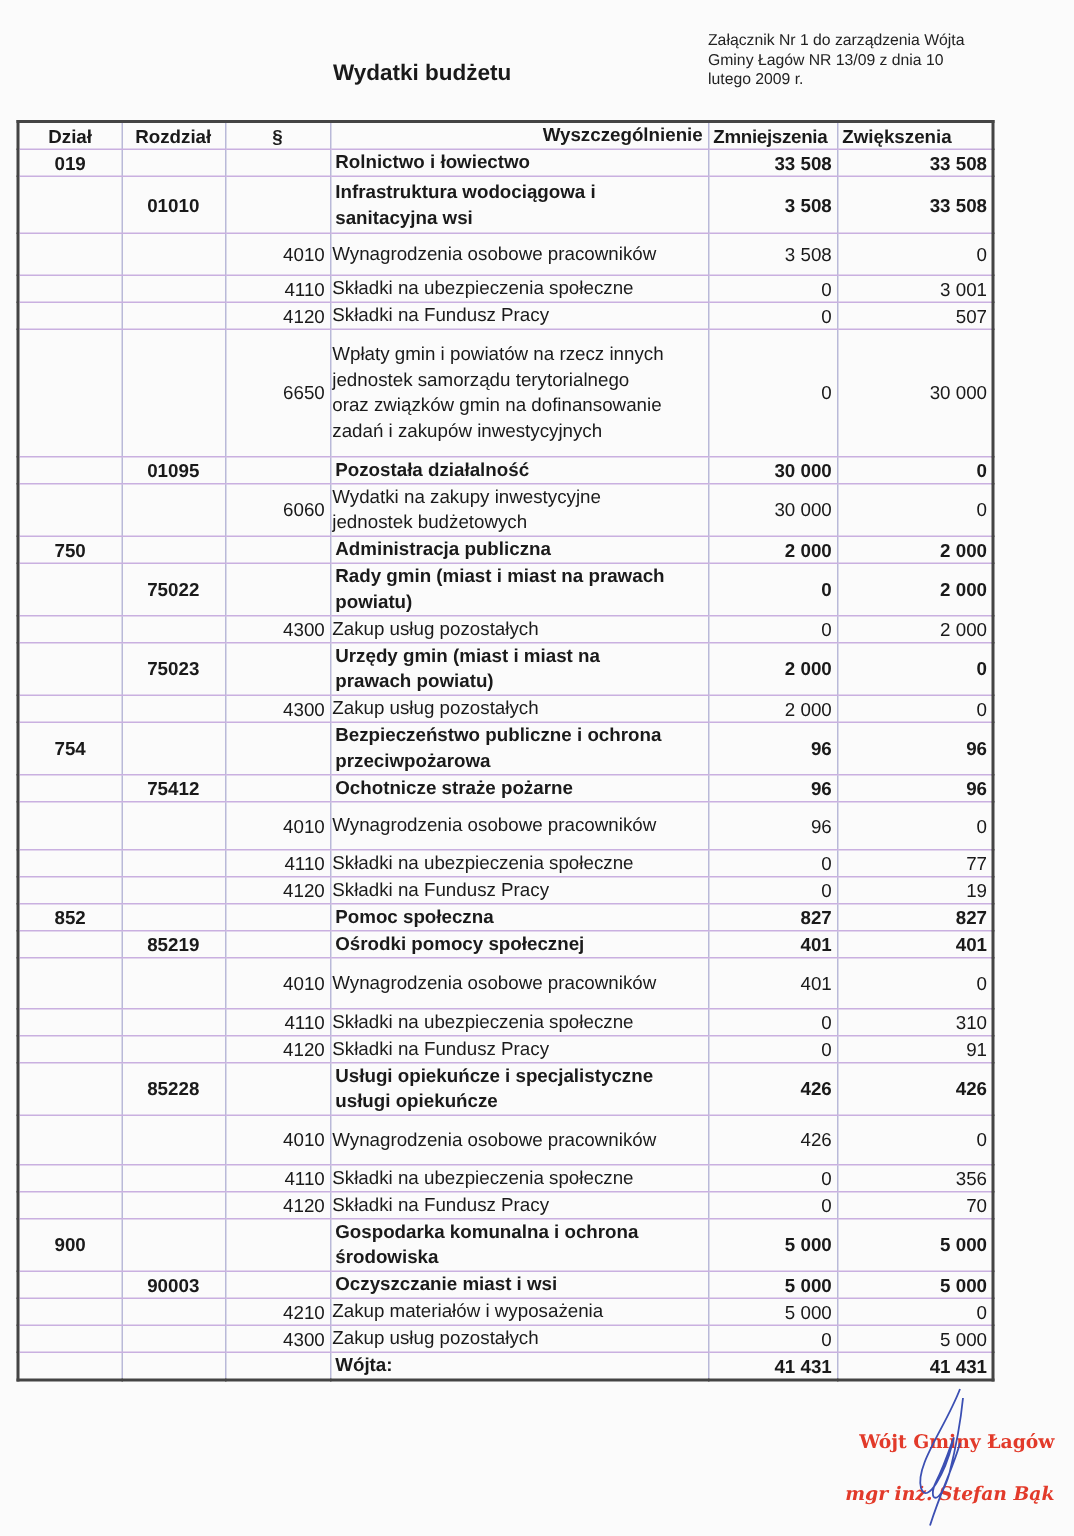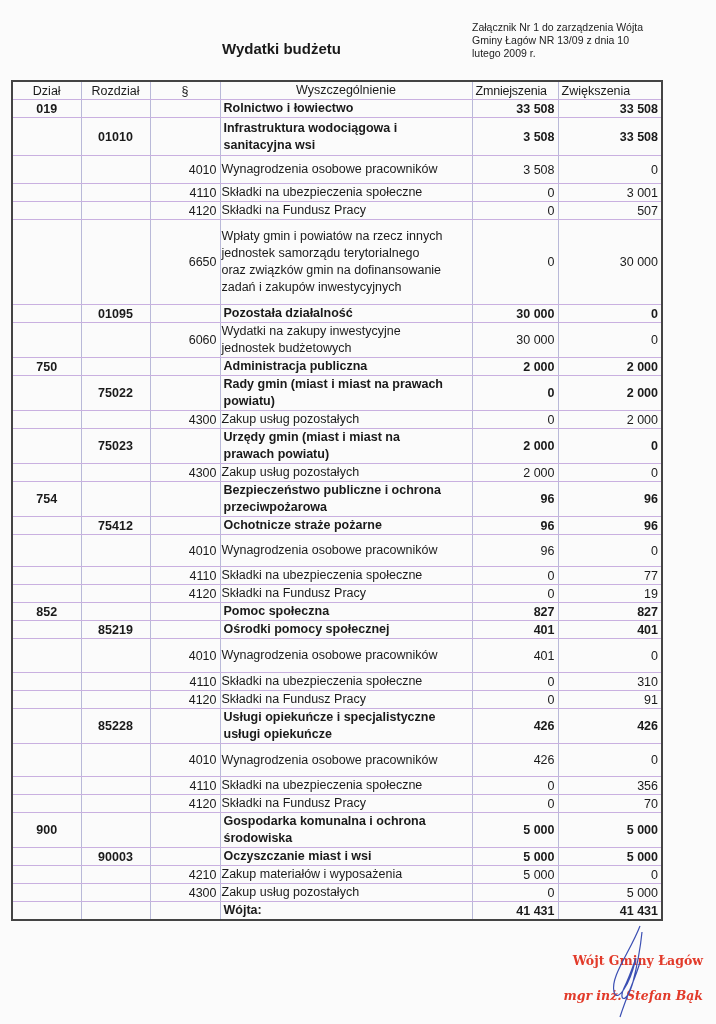--- a/index.html
+++ b/index.html
@@ -26,22 +26,22 @@
   col.c-par { width:70px; }
   col.c-opis { width:252px; }
   col.c-zmn { width:86px; }
   col.c-zwi { width:104px; }
   td.c { text-align:center; }
   td.r { text-align:right; }
   td.par { text-align:right; padding-right:16px; vertical-align:top; padding-top:6px; }
   td.par.mid { vertical-align:middle; padding-top:0;text-align:right; }
   td.b { font-weight:bold; }
   td.bottom { vertical-align:bottom; }
-  tr.hdr td { font-weight:normal; height:16px; }
-  tr.hdr td.opis { text-align:center; }
+  tr.hdr td { font-weight:bold; height:16px; }
+  tr.hdr td.opis { text-align:right; }
   td.opis { line-height:17px; }
   td.opis.reg { padding-left:1px; }
   td.zmn-hdr { letter-spacing:-0.2px; padding:0 1px; }
   td.code-b { font-weight:bold; text-align:center; }
   .sign {
     position:absolute; left:553px; top:943px; color:#e23a2a; font-family:"DejaVu Serif", serif;
     font-weight:bold; font-size:12.5px; line-height:35px; text-align:right; width:150px;
   }
   .sign .l1 { display:block; }
   .sign .l2 { display:block; font-style:italic; }

